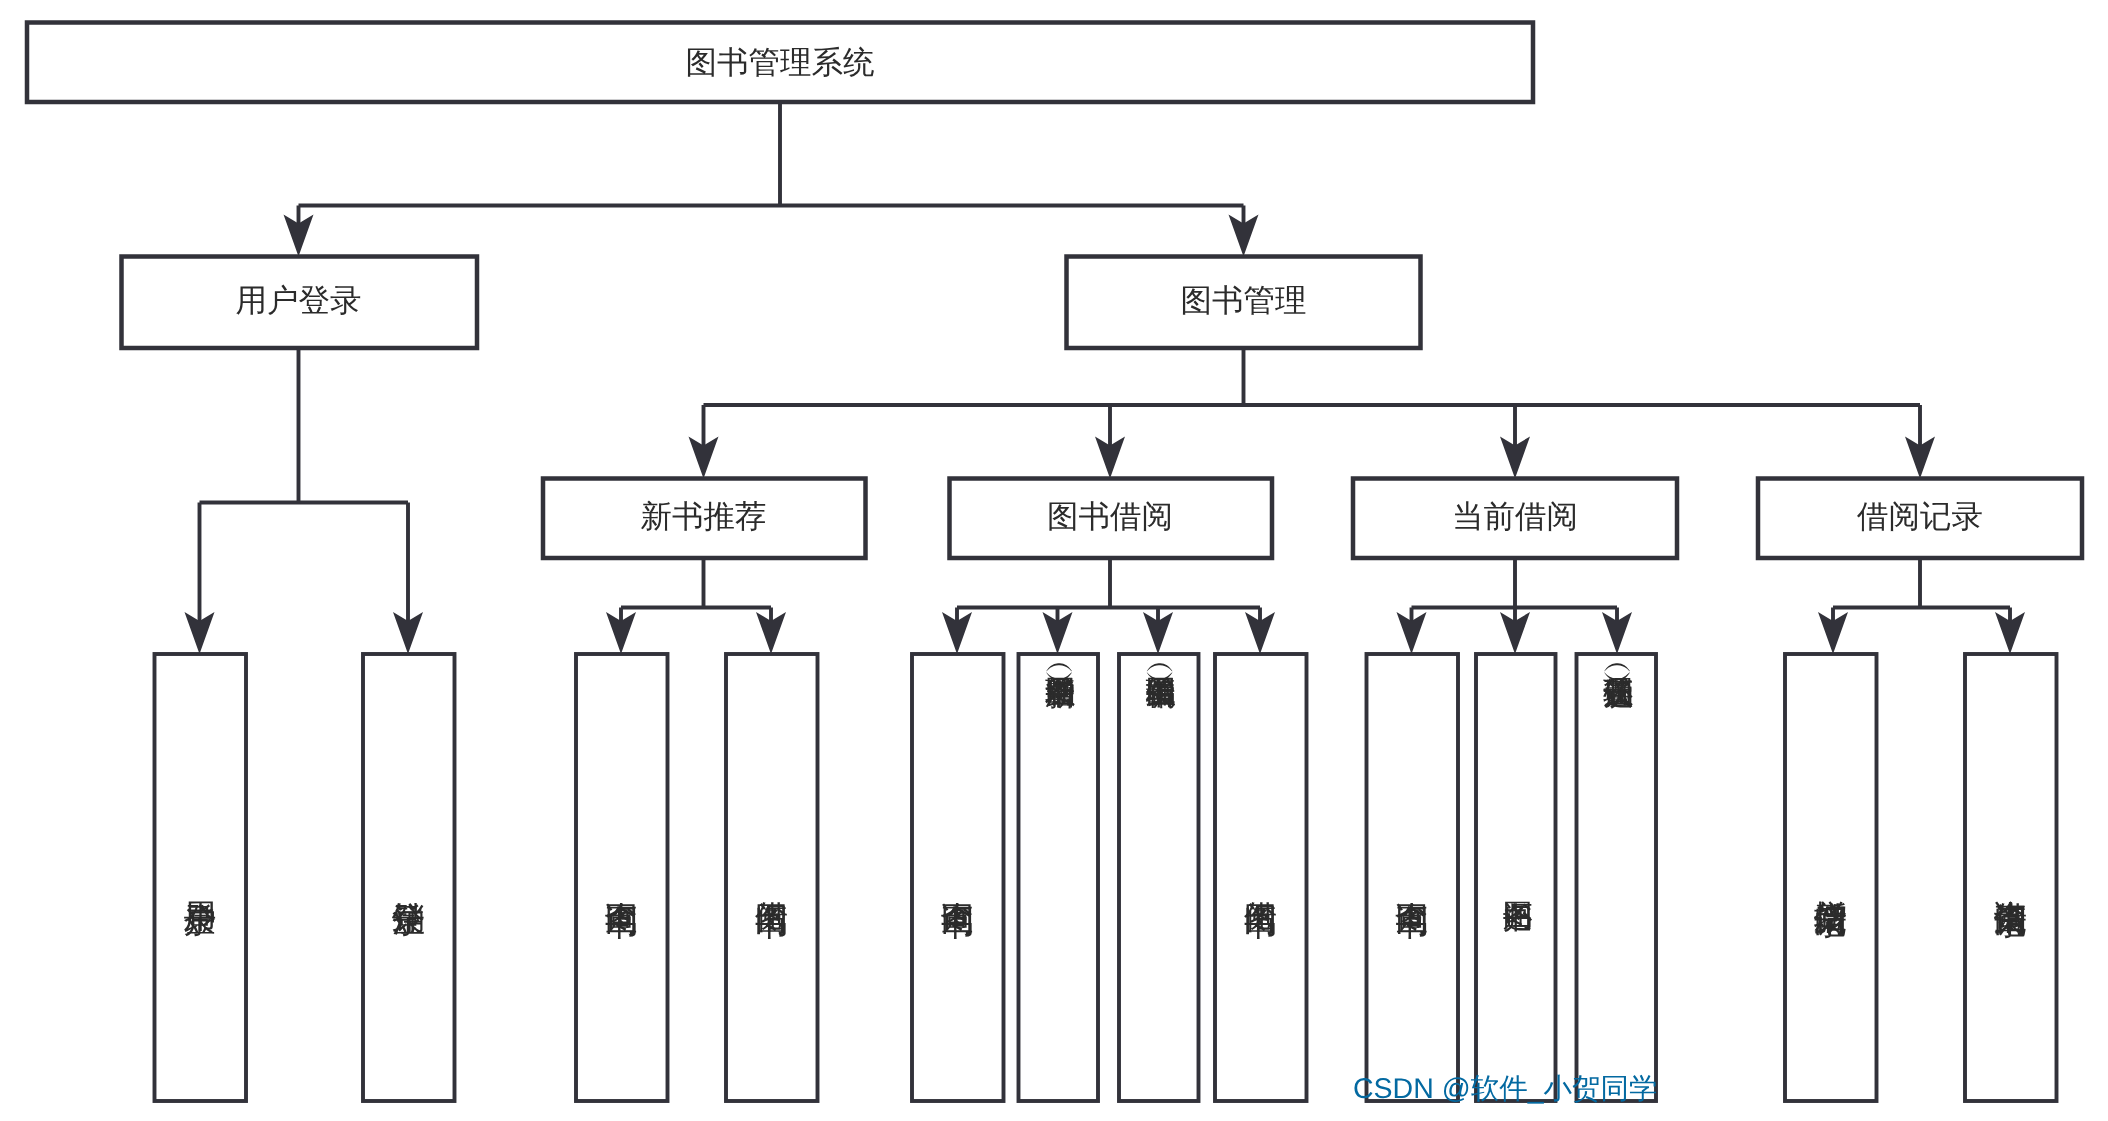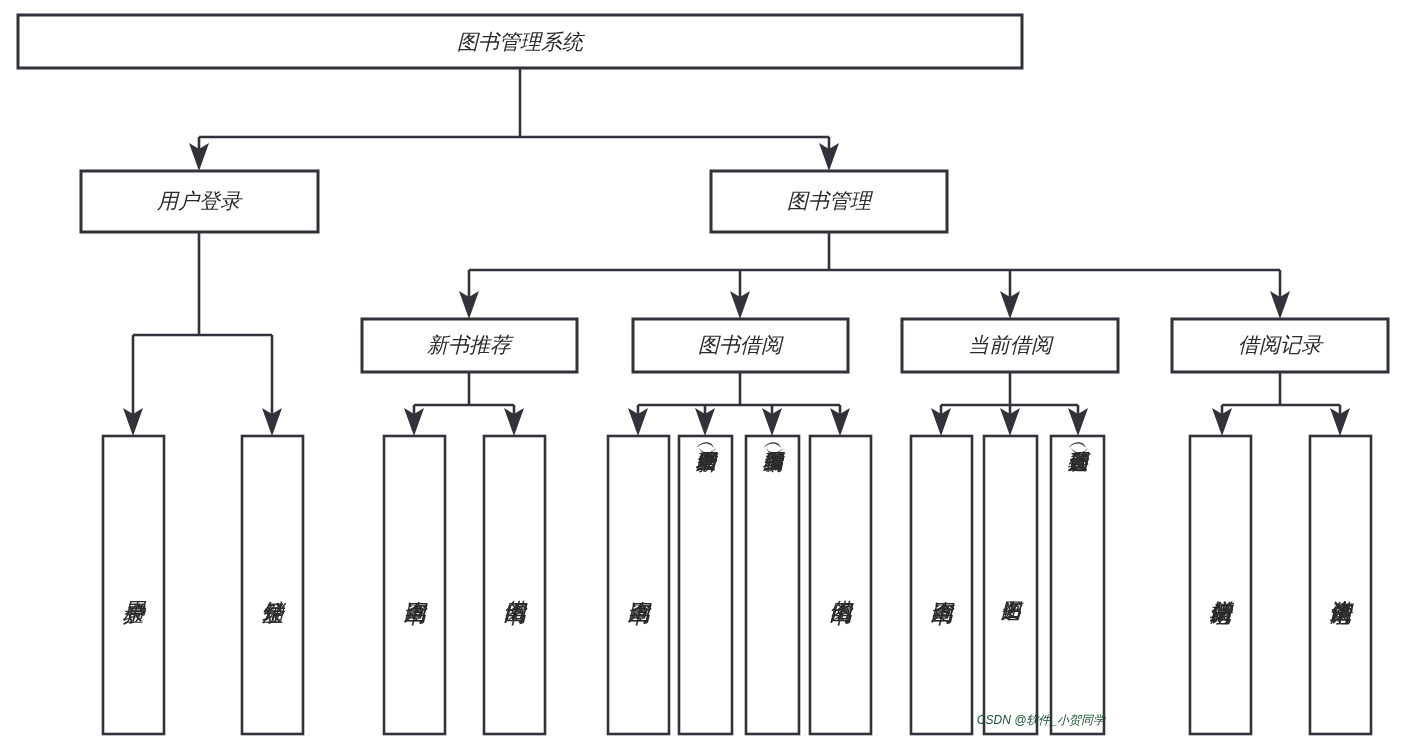--- a/index.html
+++ b/index.html
@@ -11,21 +11,20 @@
     width: 1405px;
     height: 747px;
     font-family: "Liberation Sans", "DejaVu Sans", sans-serif;
     overflow: hidden;
   }
   #diagram-root {
     position: relative;
     width: 1113px;
     height: 747px;
     background: #ffffff;
-    font-style: italic;
   }
   svg.diagram-canvas {
     position: absolute;
     left: 0;
     top: 0;
     width: 1405px;
     height: 747px;
     display: block;
   }
   .node-box {
@@ -73,24 +72,24 @@
     white-space: nowrap;
     text-align: center;
   }
   .leaf-label.narrow {
     font-size: 20px;
     letter-spacing: 0px;
   }
   .watermark {
     position: absolute;
     right: 8px;
-    bottom: 18px;
-    font-family: "Liberation Sans", "DejaVu Sans", sans-serif;
-    font-size: 12px;
-    color: #14532d;
+    bottom: 8px;
+    font-family: "Liberation Sans", "DejaVu Sans", sans-serif;
+    font-size: 19px;
+    color: #0369a1;
     white-space: nowrap;
     user-select: none;
   }
 </style>
 </head>
 <body>
 
 <div id="diagram-root">
 
   <svg class="diagram-canvas" viewBox="0 0 1405 747">

